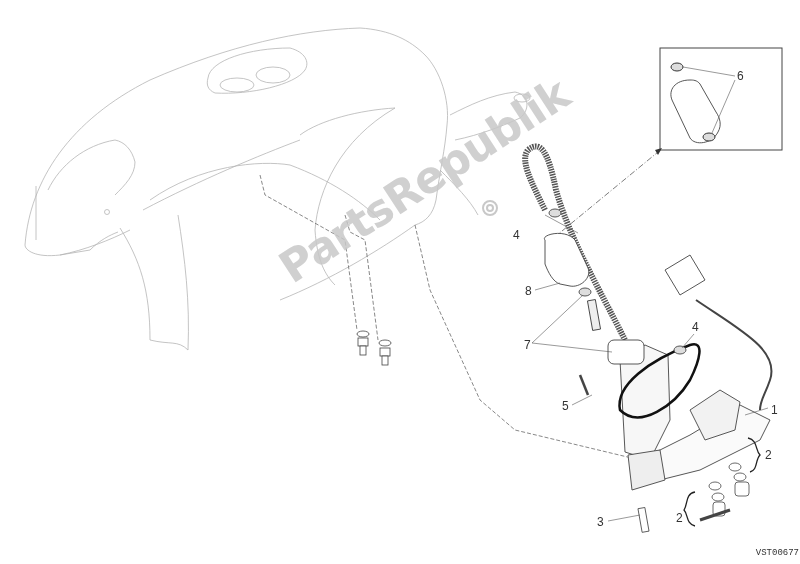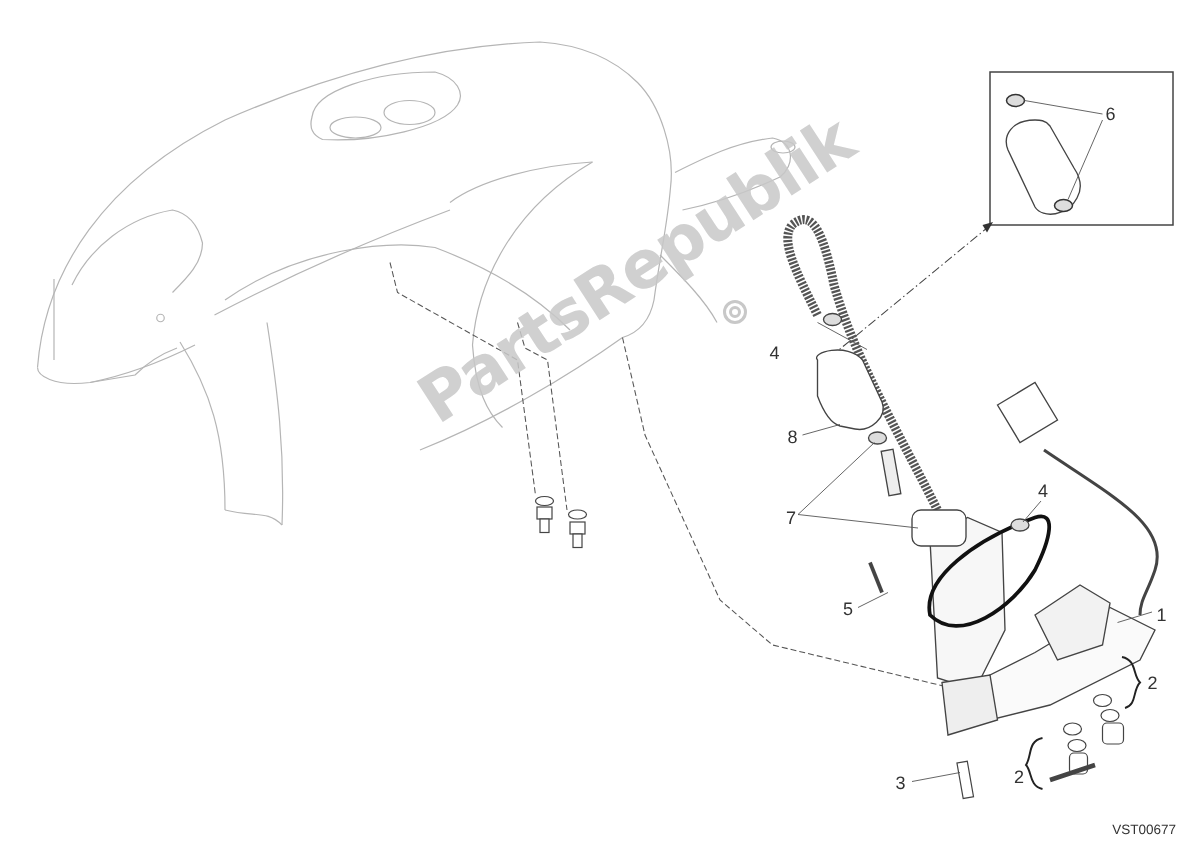--- a/index.html
+++ b/index.html
@@ -1,19 +1,19 @@
 <!DOCTYPE html>
 <html><head>
 <meta charset="utf-8">
 <style>
   html,body{margin:0;padding:0;background:#ffffff;}
   body{width:800px;height:564px;position:relative;overflow:hidden;font-family:"Liberation Sans",sans-serif;}
   svg{position:absolute;left:0;top:0;}
   .lbl{font-family:"Liberation Sans",sans-serif;font-size:12px;fill:#333;}
-  .code{position:absolute;right:16px;bottom:6px;font-size:9px;color:#333;font-family:Liberation Sans, sans-serif;}
+  .code{position:absolute;right:1px;bottom:6px;font-size:9px;color:#333;font-family:Liberation Mono, monospace;}
   .wm{position:absolute;left:270px;top:250px;font-family:"DejaVu Sans",sans-serif;font-weight:bold;font-size:44px;color:#c8c8c8;transform:rotate(-33deg);transform-origin:left top;opacity:.85;letter-spacing:-1px;white-space:nowrap;}
 </style>
 </head>
 <body>
 
 <svg width="800" height="564" viewBox="0 0 800 564">
 
   <g fill="none" stroke="#b5b5b5" stroke-width="0.8">
     <path d="M25,245 C30,180 70,120 150,80 C230,45 300,30 360,28 C390,30 410,40 425,55 C440,70 450,100 447,125 C445,150 440,170 436,200 C433,215 425,222 415,225"></path>
     <path d="M25,245 C25,250 35,258 60,255 C85,250 110,240 130,230"></path>

